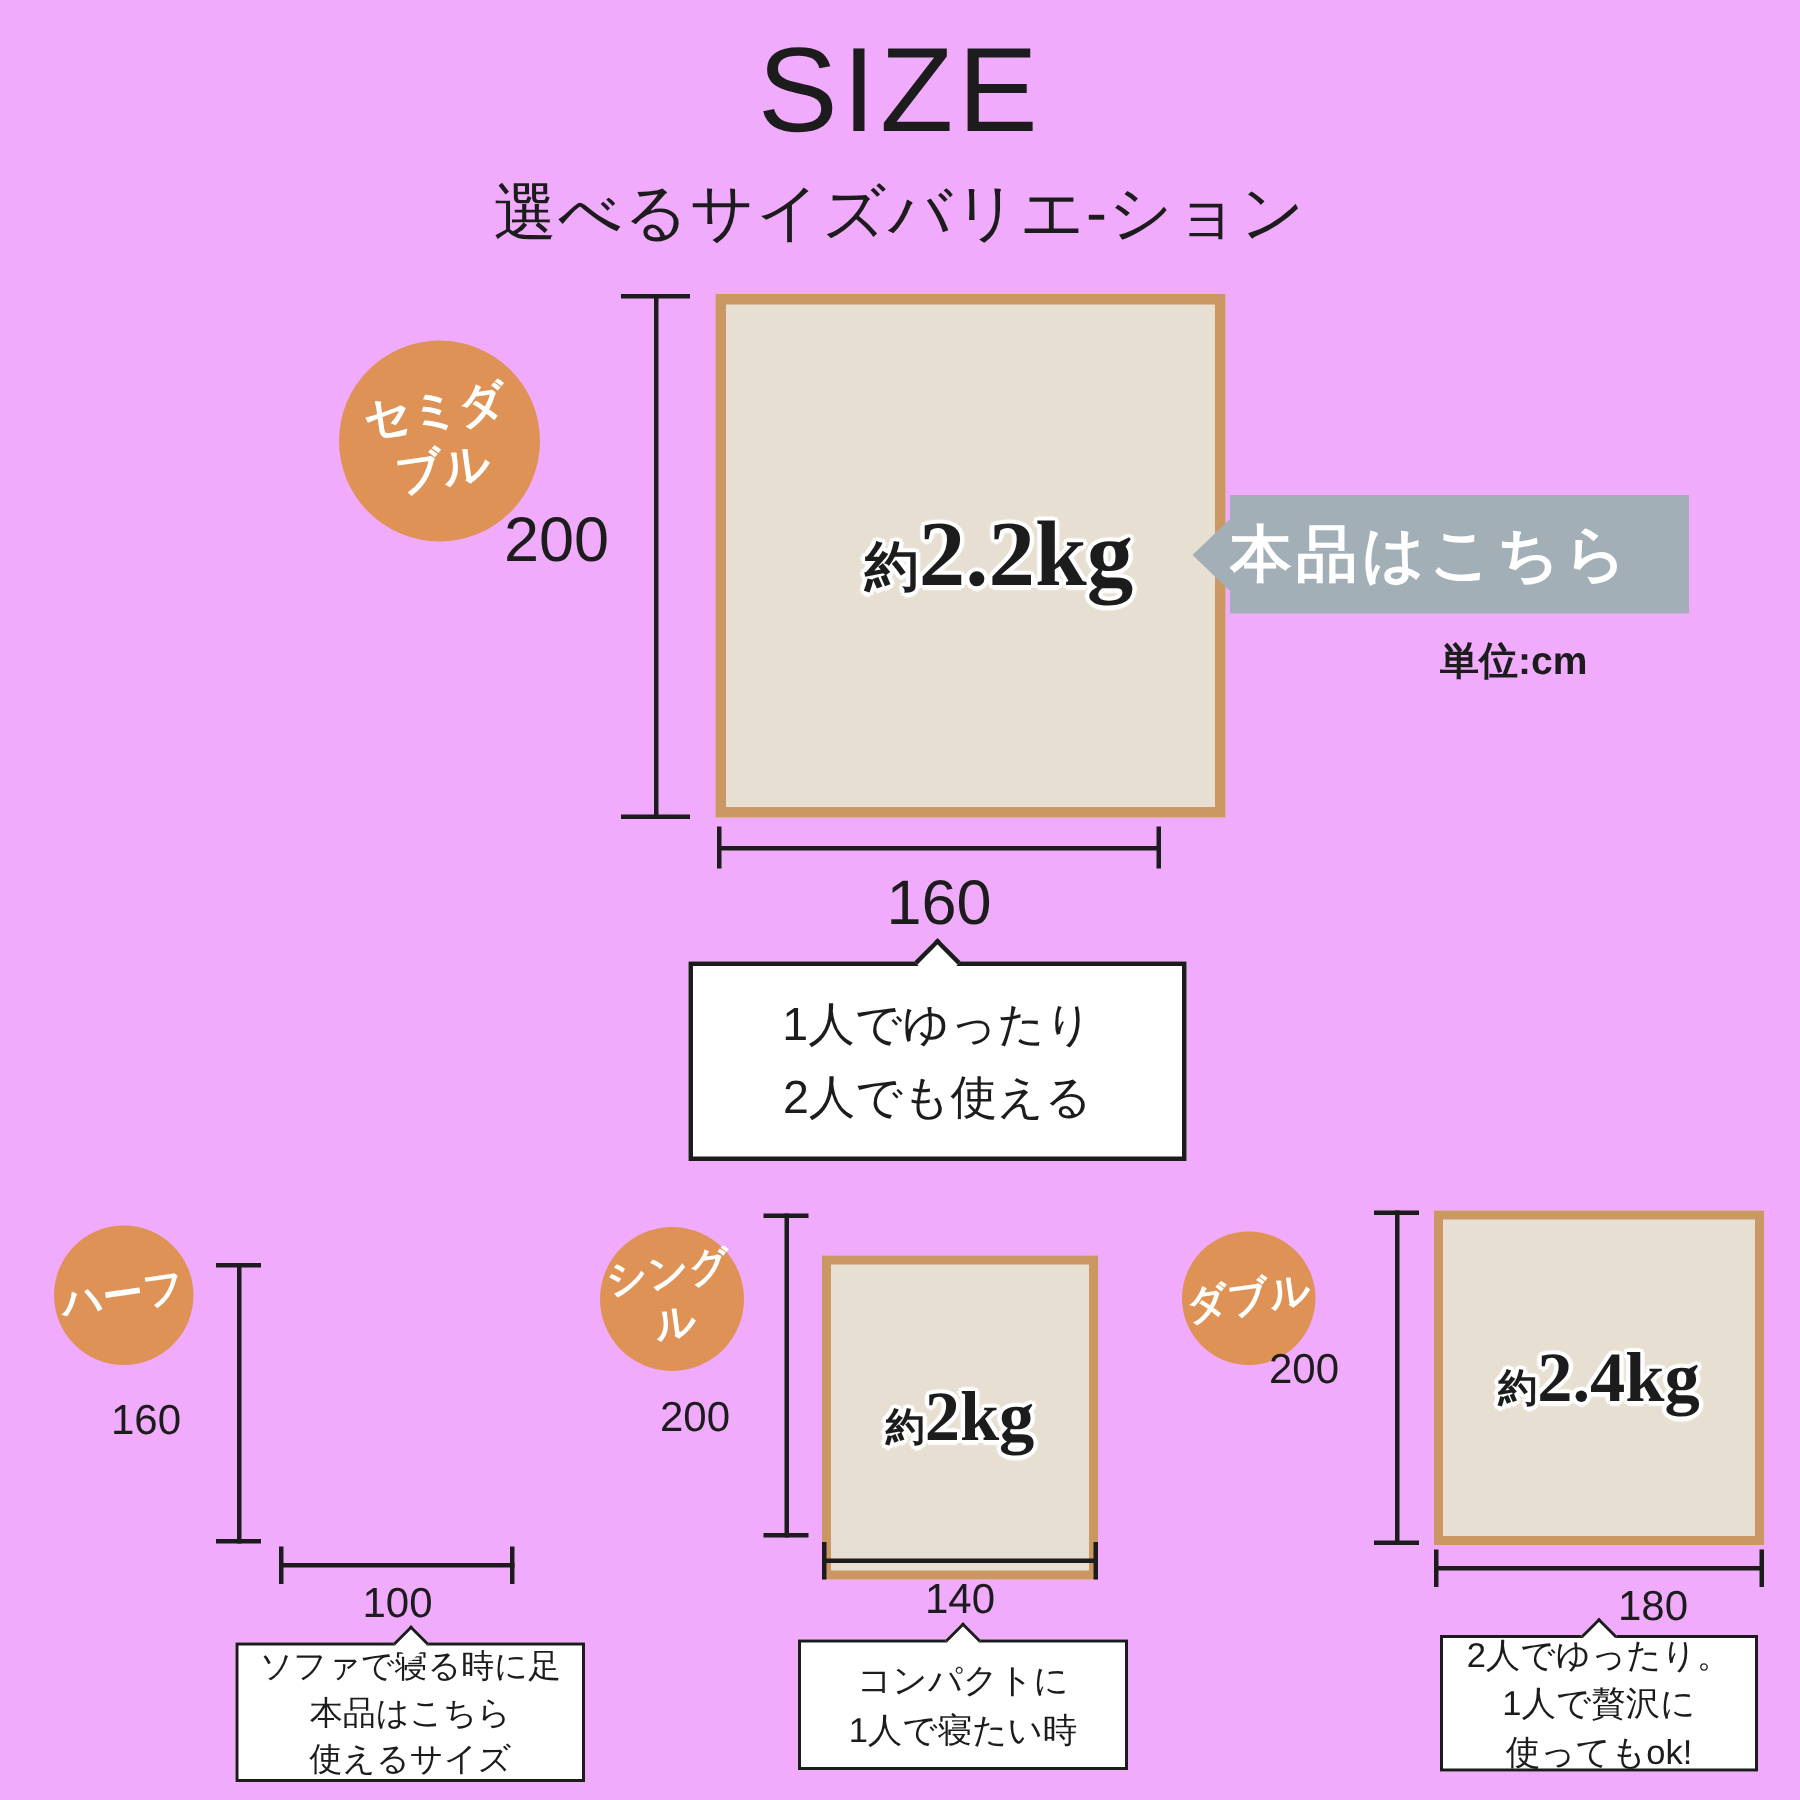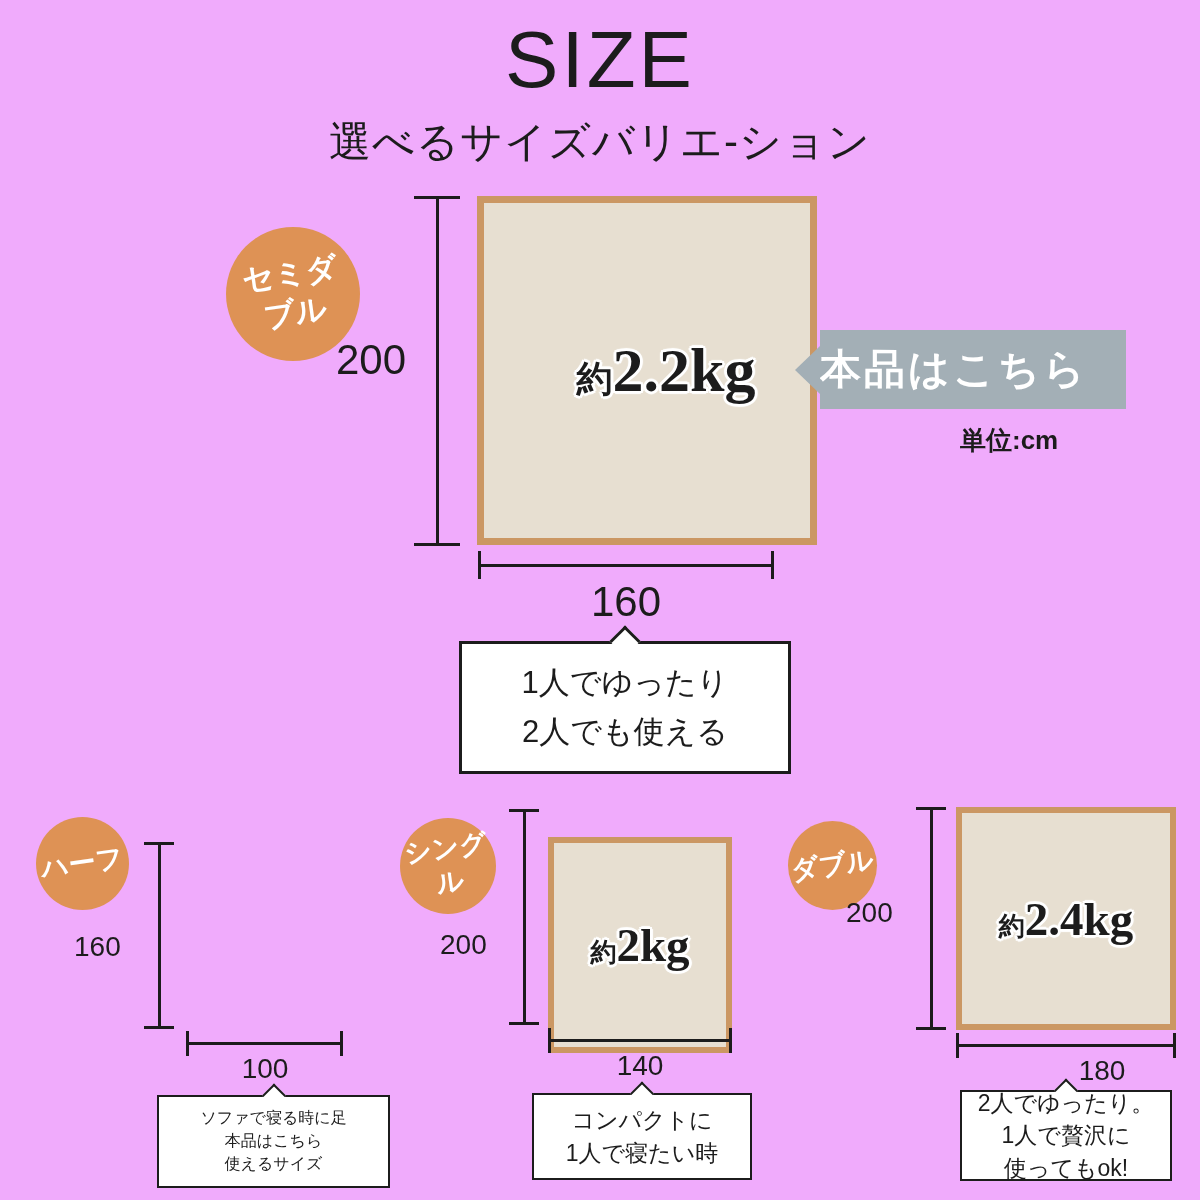--- a/index.html
+++ b/index.html
@@ -132,21 +132,21 @@
       <div class="line-v"></div>
       <div class="cap-b"></div>
   </div>
   <div class="abs dim-label dim-sm t-right" style="left:74px;top:931px;width:64px;">160</div>
   <div class="abs hdim" style="left:186px;top:1031px;width:157px;height:25px;">
     <div class="cap-l"></div>
       <div class="line-h"></div>
       <div class="cap-r"></div>
   </div>
   <div class="abs dim-label dim-sm t-center" style="left:215px;top:1053px;width:100px;">100</div>
-  <div class="abs bubble bubble-sm cap-sm" style="left:157px;top:1095px;width:233px;height:93px;font-size:16px;">
+  <div class="abs bubble bubble-sm cap-sm" style="left:157px;top:1095px;width:233px;height:93px;font-size:22px;">
     <div class="notch notch-sm"></div>
     <div>ソファで寝る時に足</div>
     <div>本品はこちら</div>
     <div>使えるサイズ</div>
   </div>
 
   <div class="abs badge" style="left:400px;top:818px;width:96px;height:96px;font-size:27px;">
     <div class="badge-rot">シングル</div>
   </div>
   <div class="abs vdim" style="left:509px;top:809px;width:30px;height:216px;">

